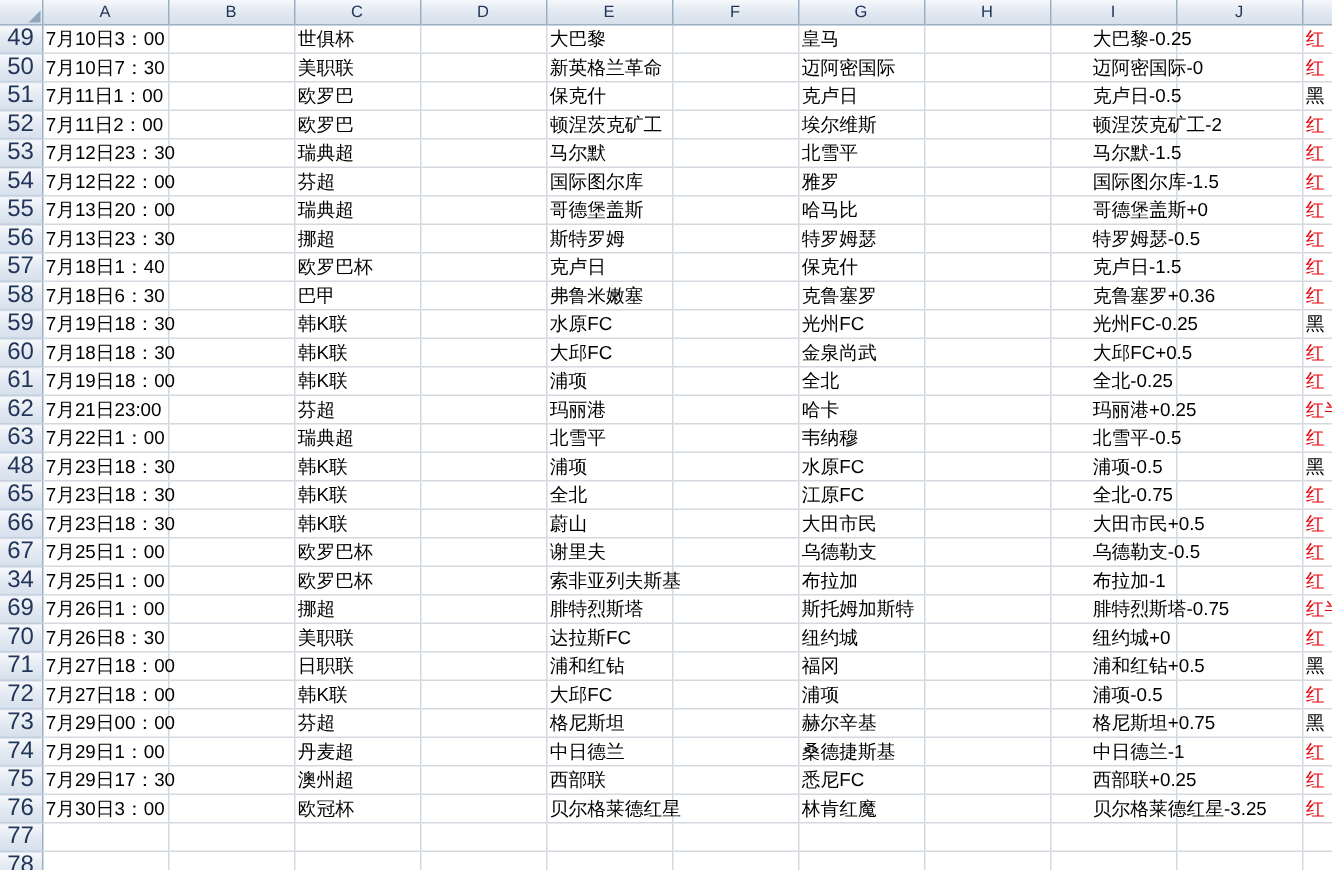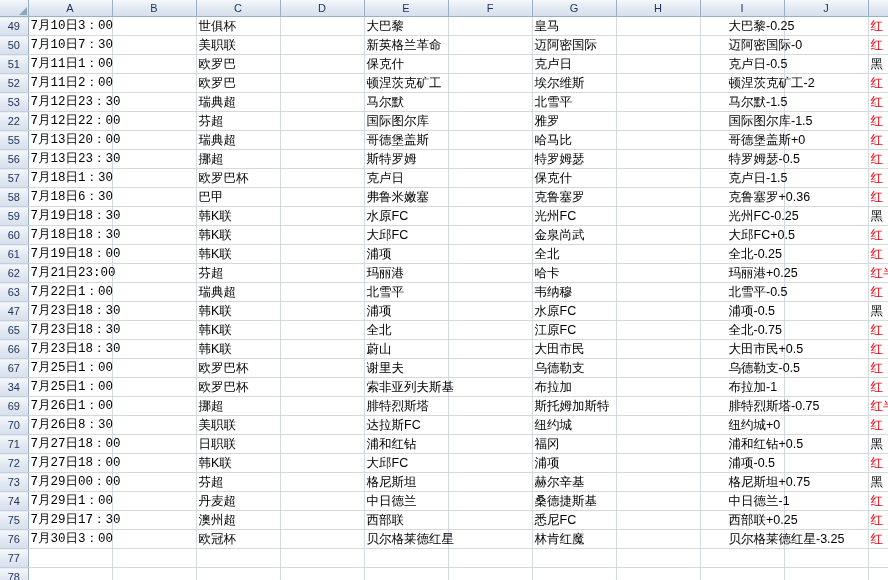--- a/index.html
+++ b/index.html
@@ -37,37 +37,37 @@
     width:0;height:0;
     border-left:8px solid transparent;
     border-bottom:8px solid #8ea7bf;
   }
   .rowhead{
     width:28px;
     background:linear-gradient(to bottom,#f6f8fb 0%,#e2e9f2 50%,#d6e0ec 100%);
     border-right:1px solid #9cb0c4;
     border-bottom:1px solid #c3cfdd;
     text-align:center;
-    font-size:11px;
+    font-size:16px;
     color:#23365a;
   }
   .cell{
     height:18px;
     border-right:1px solid #d4d9e0;
     border-bottom:1px solid #d4d9e0;
     white-space:nowrap;
     overflow:visible;
     padding-left:2px;
     font-size:12.5px;
     line-height:18px;
     font-family:"Liberation Sans","DejaVu Sans",sans-serif;
   }
   .red{color:#e8000b;}
   .black{color:#000;}
-  .c-a{width:84px;font-family:Liberation Mono, monospace;}
+  .c-a{width:84px;}
   .c-b{width:84px;}
   .c-c{width:84px;margin-top:28px;}
   .c-d{width:84px;}
   .c-e{width:84px;}
   .c-f{width:84px;}
   .c-g{width:84px;margin-top:45px;}
   .c-h{width:84px;}
   .c-i{width:84px;padding-left:28px;}
   .c-j{width:84px;}
   .c-k{width:84px;}
@@ -175,21 +175,21 @@
           <td class="cell c-d"></td>
           <td class="cell c-e">马尔默</td>
           <td class="cell c-f"></td>
           <td class="cell c-g">北雪平</td>
           <td class="cell c-h"></td>
           <td class="cell c-i">马尔默-1.5</td>
           <td class="cell c-j"></td>
           <td class="cell c-k red">红（3-1）</td>
         </tr>
         <tr>
-          <td class="rowhead">22</td>
+          <td class="rowhead">54</td>
           <td class="cell c-a">7月12日22：00</td>
           <td class="cell c-b"></td>
           <td class="cell c-c">芬超</td>
           <td class="cell c-d"></td>
           <td class="cell c-e">国际图尔库</td>
           <td class="cell c-f"></td>
           <td class="cell c-g">雅罗</td>
           <td class="cell c-h"></td>
           <td class="cell c-i">国际图尔库-1.5</td>
           <td class="cell c-j"></td>
@@ -218,21 +218,21 @@
           <td class="cell c-e">斯特罗姆</td>
           <td class="cell c-f"></td>
           <td class="cell c-g">特罗姆瑟</td>
           <td class="cell c-h"></td>
           <td class="cell c-i">特罗姆瑟-0.5</td>
           <td class="cell c-j"></td>
           <td class="cell c-k red">红（2-3）</td>
         </tr>
         <tr>
           <td class="rowhead">57</td>
-          <td class="cell c-a">7月18日1：30</td>
+          <td class="cell c-a">7月18日1：40</td>
           <td class="cell c-b"></td>
           <td class="cell c-c">欧罗巴杯</td>
           <td class="cell c-d"></td>
           <td class="cell c-e">克卢日</td>
           <td class="cell c-f"></td>
           <td class="cell c-g">保克什</td>
           <td class="cell c-h"></td>
           <td class="cell c-i">克卢日-1.5</td>
           <td class="cell c-j"></td>
           <td class="cell c-k red">红（1-0）</td>
@@ -315,21 +315,21 @@
           <td class="cell c-d"></td>
           <td class="cell c-e">北雪平</td>
           <td class="cell c-f"></td>
           <td class="cell c-g">韦纳穆</td>
           <td class="cell c-h"></td>
           <td class="cell c-i">北雪平-0.5</td>
           <td class="cell c-j"></td>
           <td class="cell c-k red">红（3-1）</td>
         </tr>
         <tr>
-          <td class="rowhead">47</td>
+          <td class="rowhead">48</td>
           <td class="cell c-a">7月23日18：30</td>
           <td class="cell c-b"></td>
           <td class="cell c-c">韩K联</td>
           <td class="cell c-d"></td>
           <td class="cell c-e">浦项</td>
           <td class="cell c-f"></td>
           <td class="cell c-g">水原FC</td>
           <td class="cell c-h"></td>
           <td class="cell c-i">浦项-0.5</td>
           <td class="cell c-j"></td>

